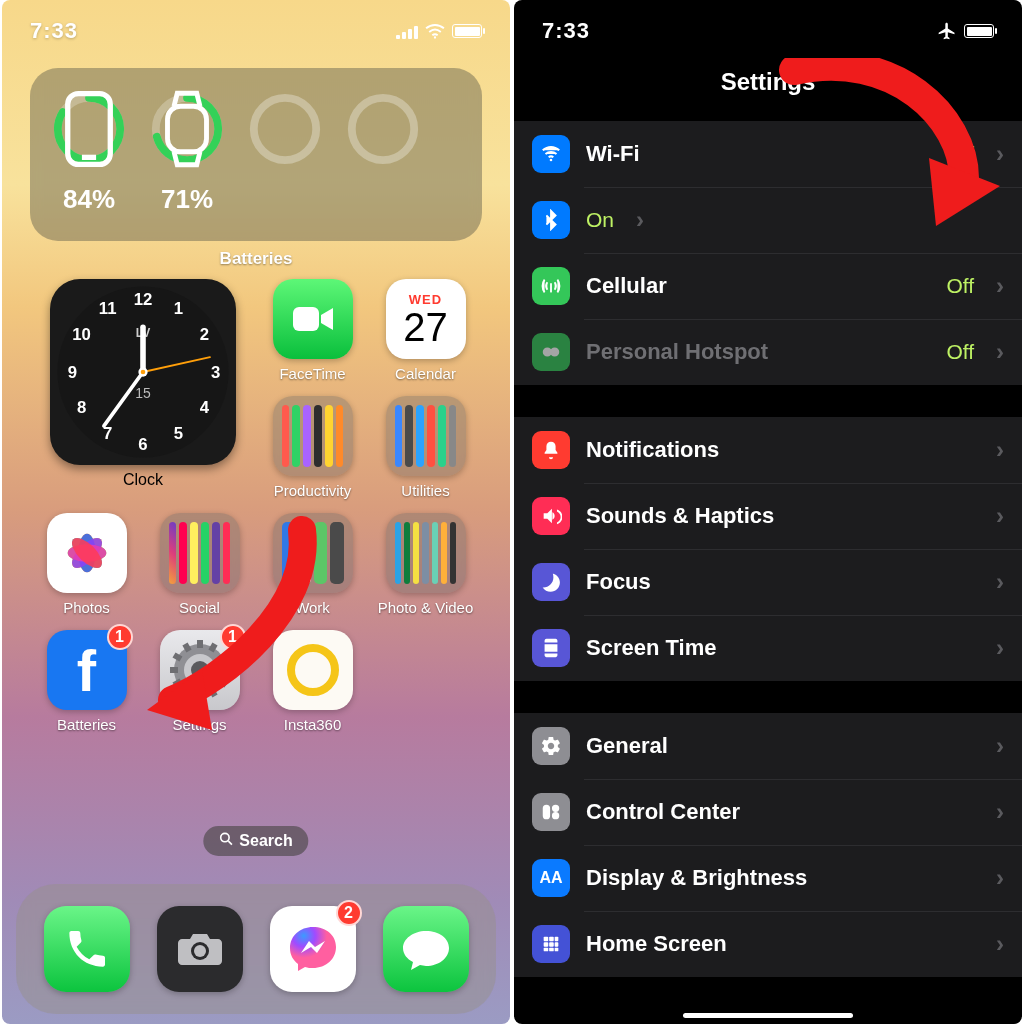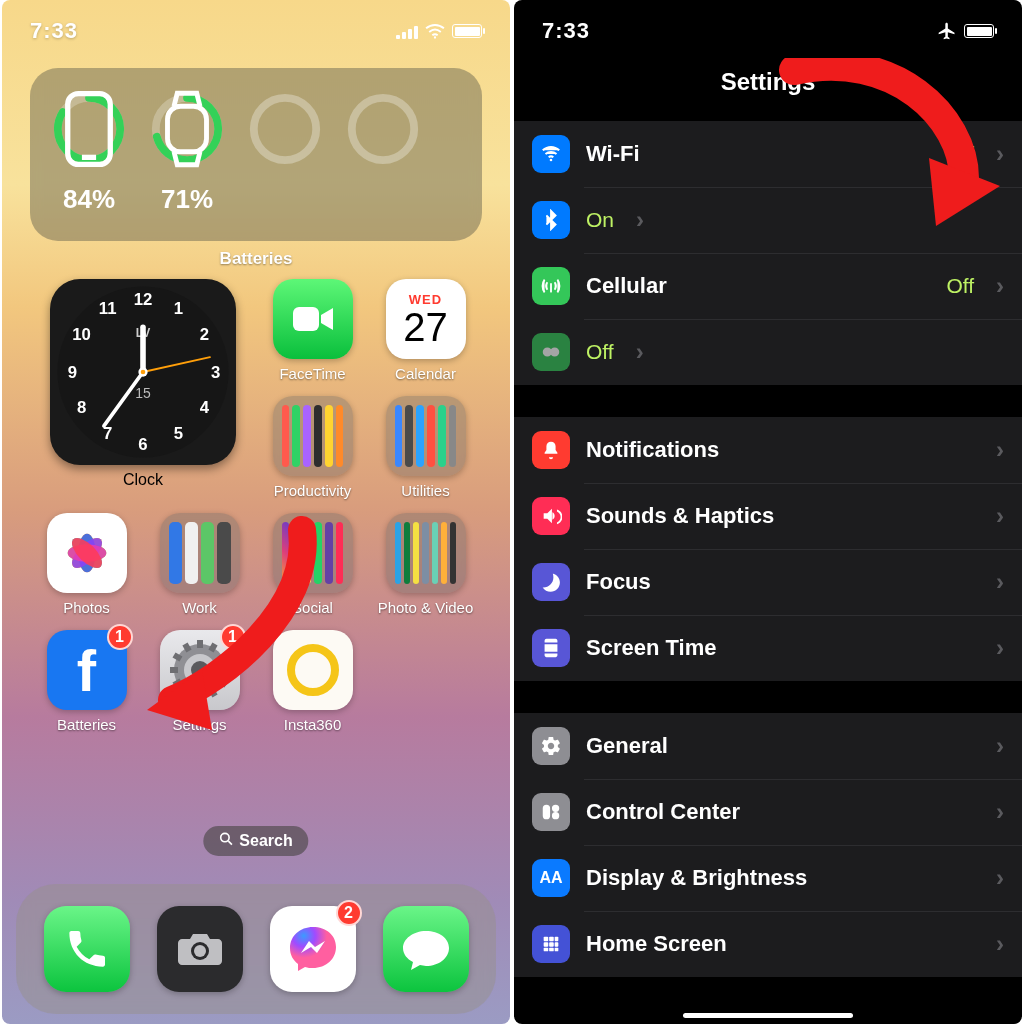--- a/index.html
+++ b/index.html
@@ -211,37 +211,37 @@
               <ellipse rx="9" ry="20" fill="#8b3ff5" opacity=".88" transform="rotate(225)"></ellipse>
               <ellipse rx="9" ry="20" fill="#e63bb5" opacity=".88" transform="rotate(270)"></ellipse>
               <ellipse rx="9" ry="20" fill="#ff3b57" opacity=".88" transform="rotate(315)"></ellipse>
             </g>
           </svg>
       </div>
       <span class="label">Photos</span>
     </div>
     <div class="app">
       <div class="icon folder">
-          <div class="mini" style="background:#3178e6"></div>
-          <div class="mini" style="background:#f0f0f0"></div>
-          <div class="mini" style="background:#5cc667"></div>
-          <div class="mini" style="background:#4a4a4a"></div>
-        </div>
-      <span class="label">Work</span>
-    </div>
-    <div class="app">
-      <div class="icon folder">
           <div class="mini" style="background:linear-gradient(45deg,#f3a13b,#dd3e7b,#6e3cc6)"></div>
           <div class="mini" style="background:#ff0050"></div>
           <div class="mini" style="background:#ffef5e"></div>
           <div class="mini" style="background:#25d366"></div>
           <div class="mini" style="background:#6441a5"></div>
           <div class="mini" style="background:#ff2d55"></div>
         </div>
       <span class="label">Social</span>
+    </div>
+    <div class="app">
+      <div class="icon folder">
+          <div class="mini" style="background:#3178e6"></div>
+          <div class="mini" style="background:#f0f0f0"></div>
+          <div class="mini" style="background:#5cc667"></div>
+          <div class="mini" style="background:#4a4a4a"></div>
+        </div>
+      <span class="label">Work</span>
     </div>
     <div class="app">
       <div class="icon folder">
           <div class="mini" style="background:#2aa3e6"></div>
           <div class="mini" style="background:#0f7d3c"></div>
           <div class="mini" style="background:#f5e042"></div>
           <div class="mini" style="background:#7d8ea3"></div>
           <div class="mini" style="background:#6ad0b5"></div>
           <div class="mini" style="background:#ffb03a"></div>
           <div class="mini" style="background:#333"></div>
@@ -389,20 +389,21 @@
       <span class="rval">Off</span>
         <span class="chev">›</span>
     </div>
     <div class="row dim">
       <div class="ricon" style="background:#34c759">
           <svg viewBox="0 0 24 24" fill="none" stroke="#fff" stroke-width="2">
             <circle cx="8" cy="12" r="4"></circle>
             <circle cx="16" cy="12" r="4"></circle>
           </svg>
         </div>
+      <span class="rlabel">Personal Hotspot</span>
       <span class="rval">Off</span>
         <span class="chev">›</span>
     </div>
   </div>
 
   <div class="group">
     <div class="row">
       <div class="ricon" style="background:#ff3b30">
           <svg viewBox="0 0 24 24" fill="#fff">
             <path d="M12 3c-3 0-5 2-5 5v4l-2 3v1h14v-1l-2-3V8c0-3-2-5-5-5zm0 19c1.2 0 2.2-1 2.2-2.2H9.8C9.8 21 10.8 22 12 22z"></path>

